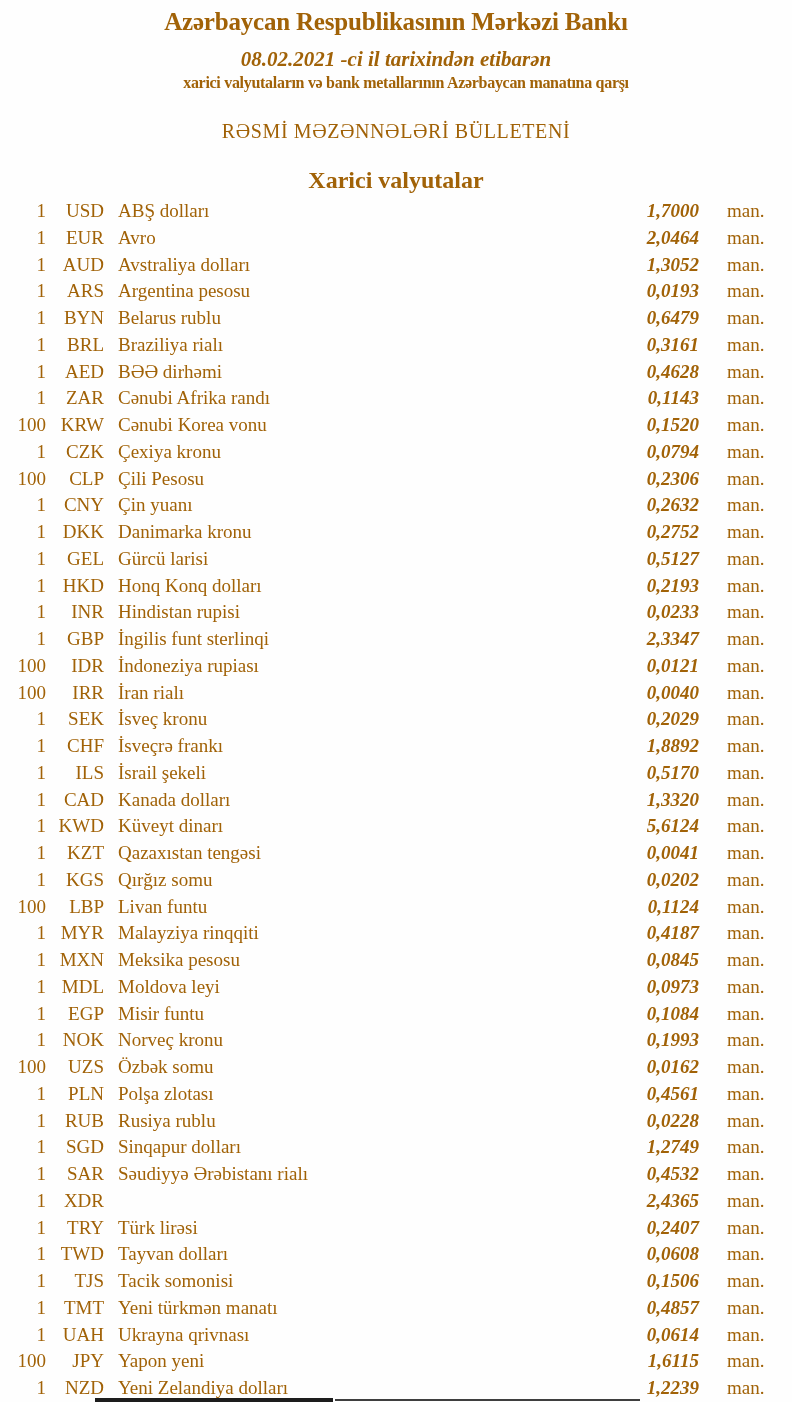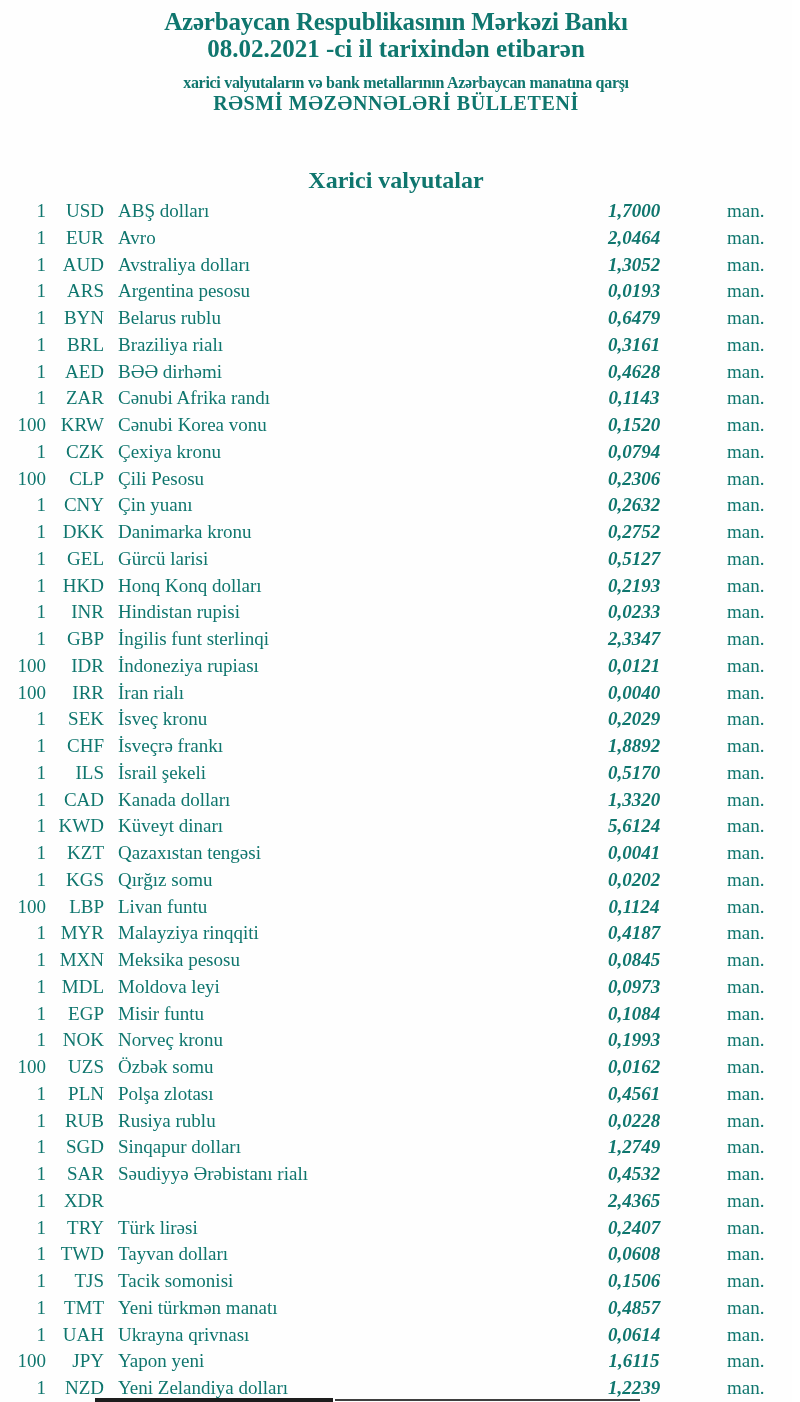--- a/index.html
+++ b/index.html
@@ -1,36 +1,36 @@
 <!DOCTYPE html>
 <html><head>
 <meta charset="utf-8">
 <style>
   html,body{margin:0;padding:0;background:#ffffff;}
   .page{
     position:relative;width:792px;height:1402px;background:#fefefe;
-    font-family:"Liberation Serif","DejaVu Serif",serif;color:#0f766e;
+    font-family:"Liberation Serif","DejaVu Serif",serif;color:#a16207;
     overflow:hidden;
   }
   .hline{position:absolute;left:0;width:100%;text-align:center;white-space:nowrap;}
   .bank-name{top:8px;font-size:25px;font-weight:bold;letter-spacing:-0.2px;}
-  .date-line{top:35px;font-size:25px;font-weight:bold;}
+  .date-line{top:47px;font-size:21px;font-weight:bold;font-style:italic;}
   .scope-line{top:74px;font-size:16px;font-weight:bold;letter-spacing:-0.3px;padding-left:10px;}
-  .bulletin-title{top:92px;font-size:20px;font-weight:bold;letter-spacing:0.6px;text-align:center;}
+  .bulletin-title{top:120px;font-size:20px;font-weight:normal;letter-spacing:0.6px;text-align:center;}
   .section-title{top:167px;font-size:24px;font-weight:bold;}
   .rates{position:absolute;top:198px;left:0;width:100%;}
   .row{position:relative;height:26.75px;}
   .row span{
     position:absolute;top:0;line-height:26.75px;white-space:nowrap;
     font-size:19px;
   }
   .qty{left:0;width:46px;text-align:right;}
   .code{left:50px;width:54px;text-align:right;}
   .name{left:118px;}
-  .rate{left:555px;width:158px;text-align:center;font-weight:bold;font-style:italic;}
+  .rate{left:541px;width:158px;text-align:right;font-weight:bold;font-style:italic;}
   .unit{left:727px;}
   .cutoff-strip{position:absolute;background:#1d1d1d;}
   .cutoff-a{left:95px;top:1397.5px;width:238px;height:4px;}
   .cutoff-b{left:335px;top:1398.5px;width:305px;height:2.5px;opacity:.85;}
 </style>
 </head>
 <body>
 
 <div class="page">
   <div class="hline bank-name">Azərbaycan Respublikasının Mərkəzi Bankı</div>

